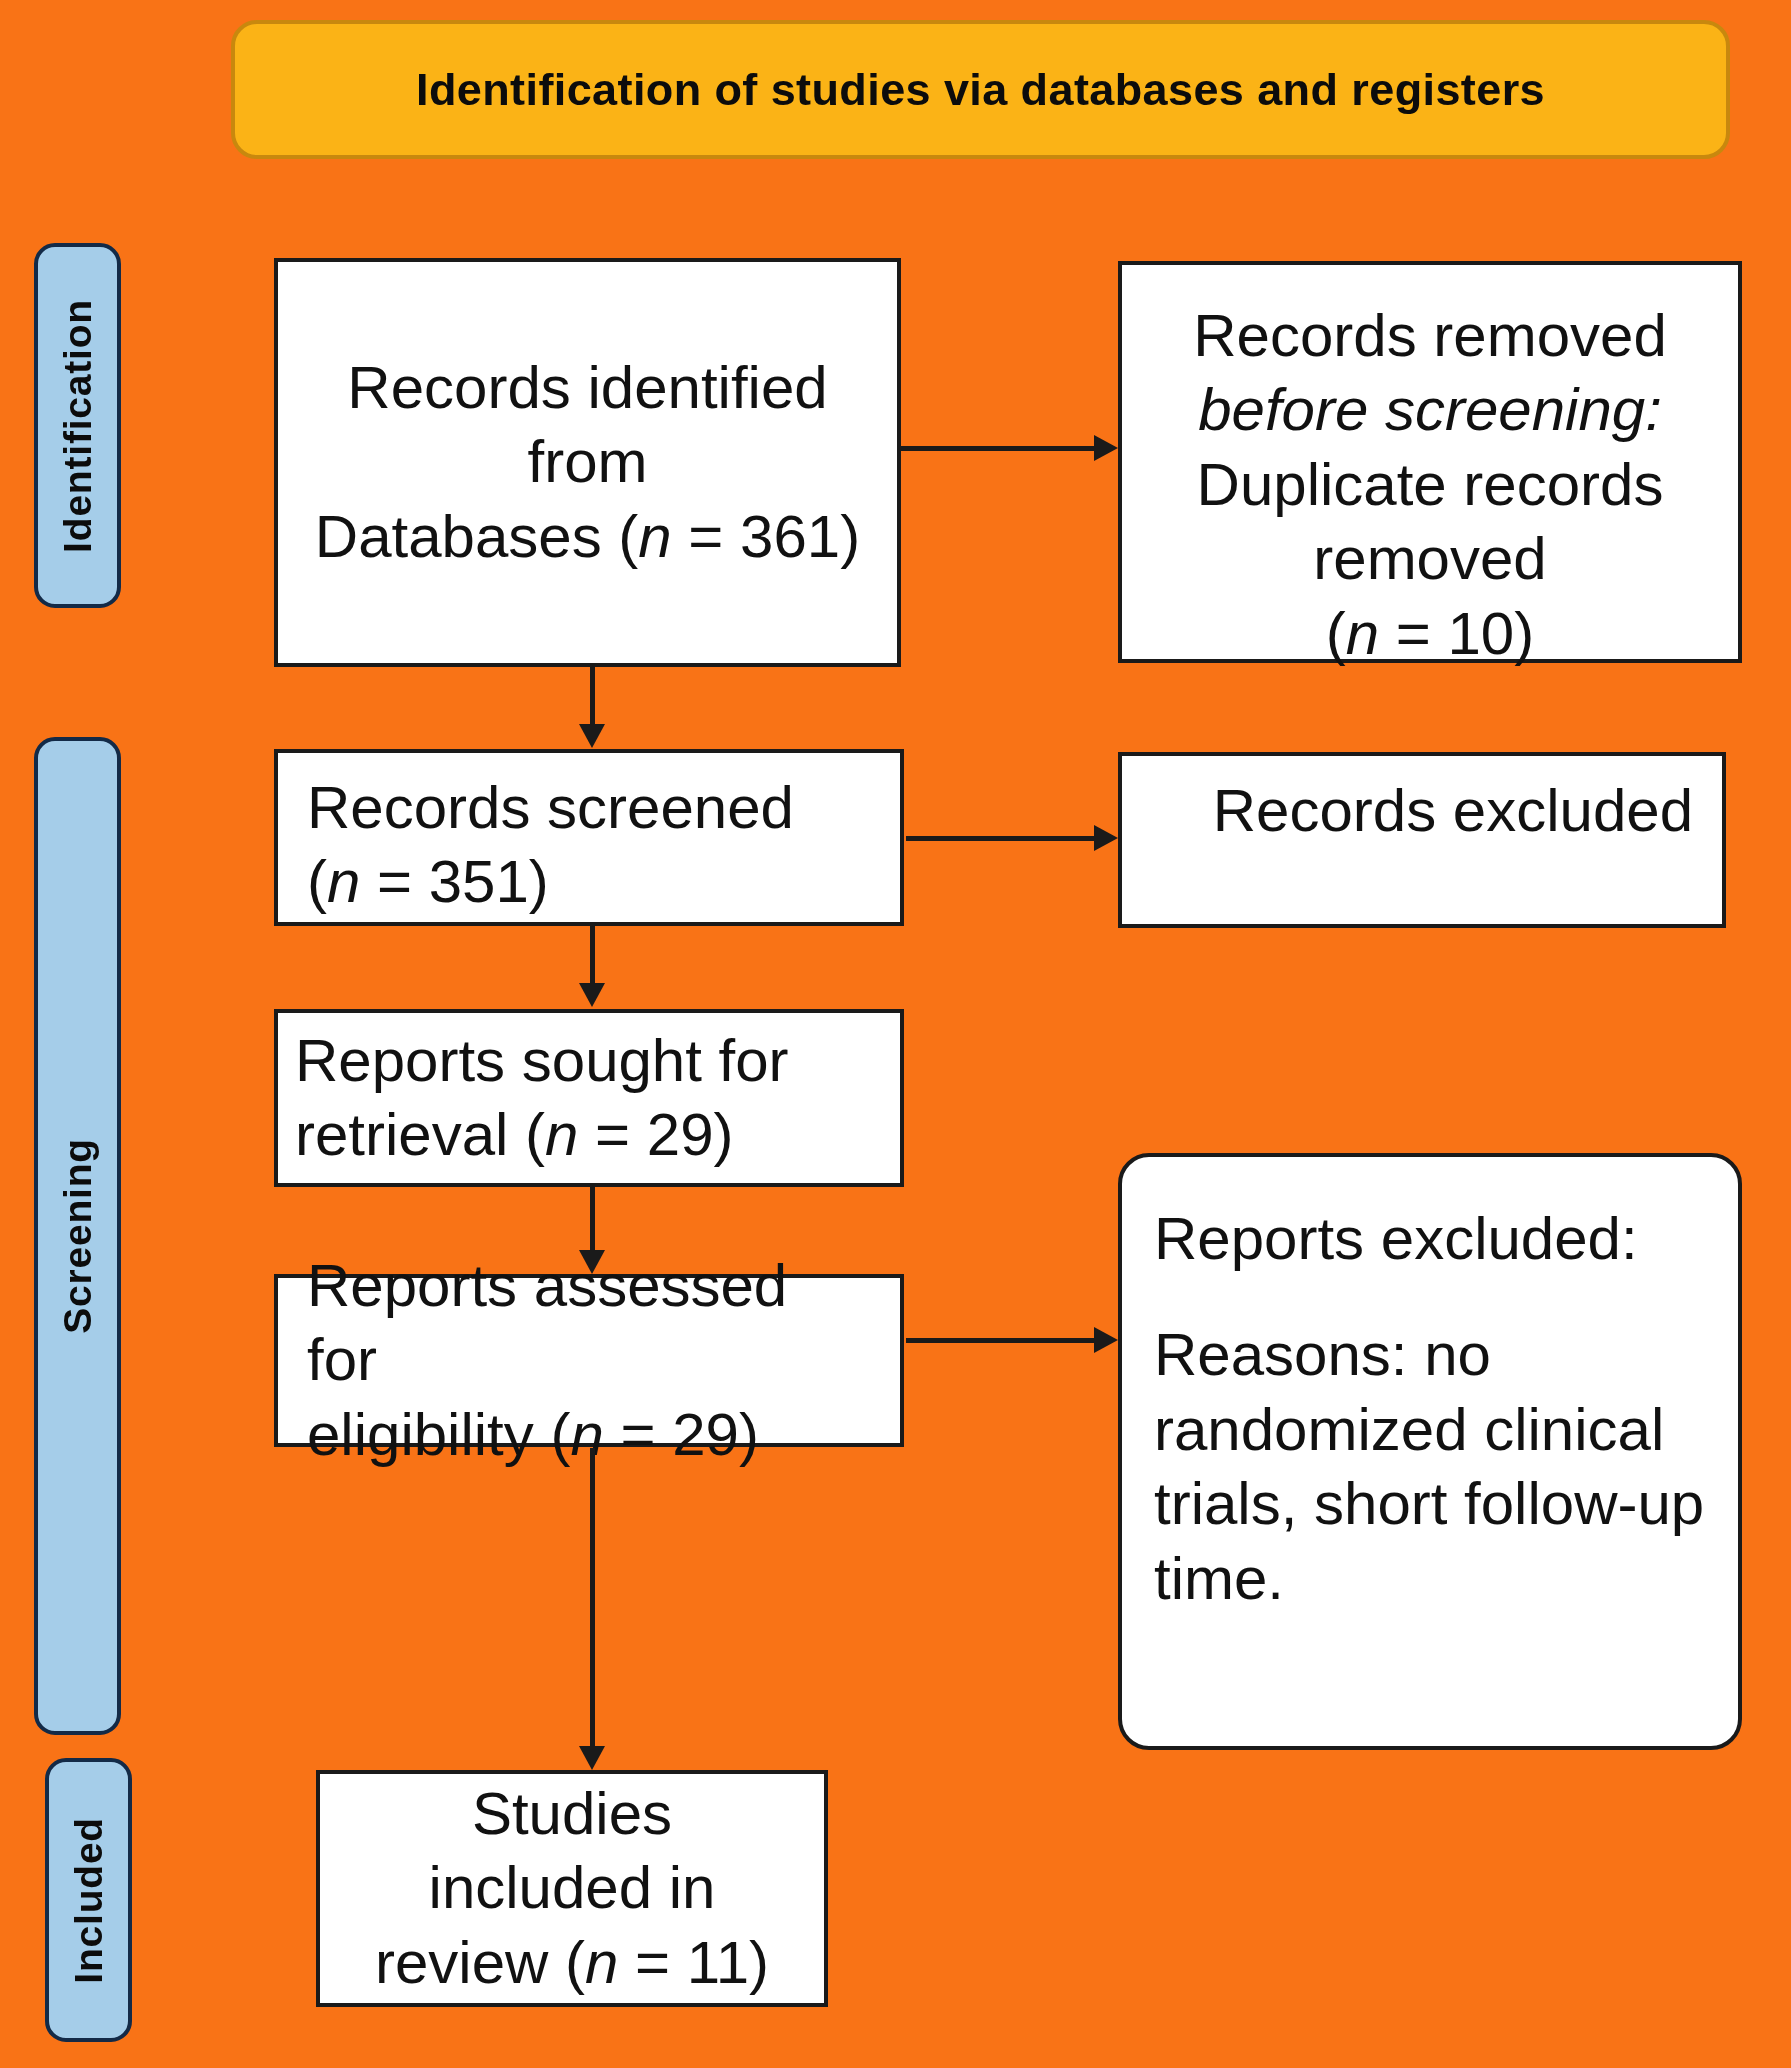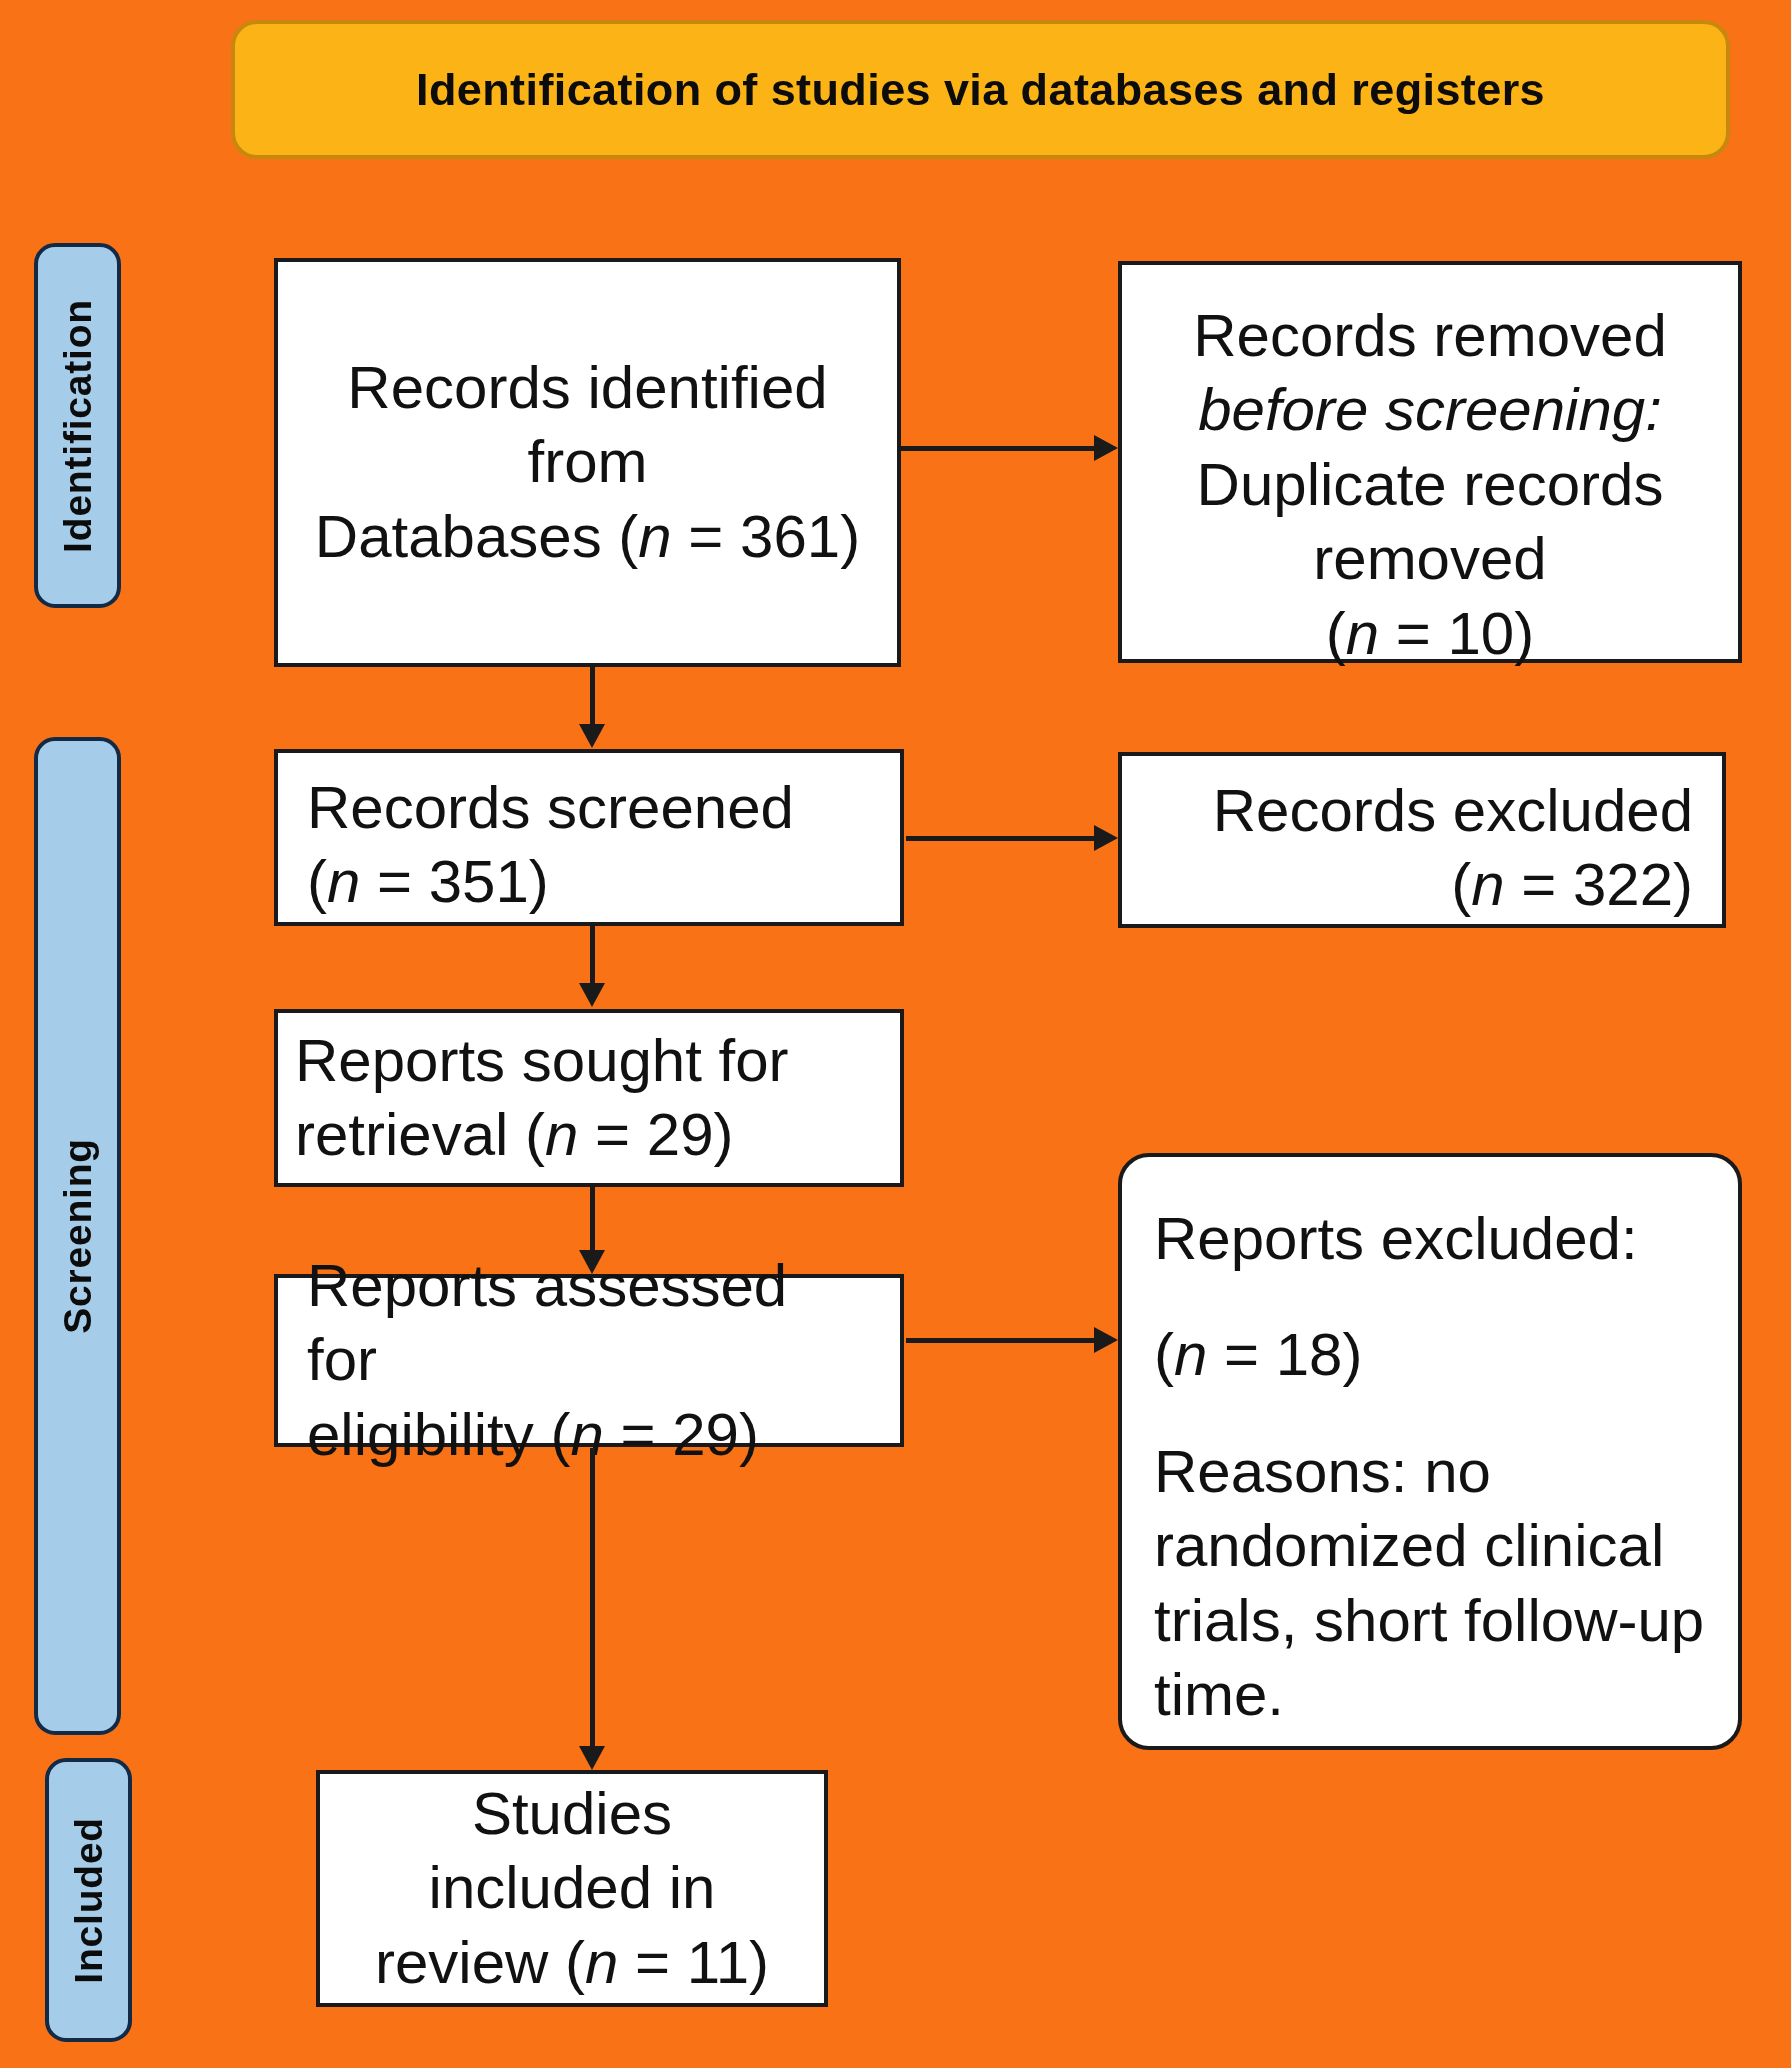--- a/index.html
+++ b/index.html
@@ -125,31 +125,29 @@
     </div>
   <div class="box" id="box-b">
       <div class="para"><span>Records removed</span><br><span class="it">before screening:</span><br><span>Duplicate records</span><br><span>removed</span><br><span>(</span><span class="it">n</span><span> = 10)</span></div>
     </div>
   <div class="box" id="box-c">
       <div class="para"><span>Records screened</span></div>
       <div class="para"><span>(</span><span class="it">n</span><span> = 351)</span></div>
     </div>
   <div class="box" id="box-d">
       <div class="para"><span>Records excluded</span></div>
-      <div class="para"><span>(</span><span class="it">n</span><span> = 322)</span></div>
     </div>
   <div class="box" id="box-e">
       <div class="para"><span>Reports sought for</span><br><span>retrieval (</span><span class="it">n</span><span> = 29)</span></div>
     </div>
   <div class="box" id="box-f">
       <div class="para"><span>Reports assessed for</span><br><span>eligibility (</span><span class="it">n</span><span> = 29)</span></div>
     </div>
   <div class="box" id="box-g">
       <div class="para"><span>Reports excluded:</span></div>
-      <div class="para"><span>(</span><span class="it">n</span><span> = 18)</span></div>
       <div class="para"><span>Reasons: no</span><br><span>randomized clinical</span><br><span>trials, short follow-up</span><br><span>time.</span></div>
     </div>
   <div class="box" id="box-h">
       <div class="para"><span>Studies included in</span><br><span>review (</span><span class="it">n</span><span> = 11)</span></div>
     </div>
 
   <div class="harrow" id="arr-a-b"></div>
   <div class="varrow" id="arr-a-c"></div>
   <div class="harrow" id="arr-c-d"></div>
   <div class="varrow" id="arr-c-e"></div>

